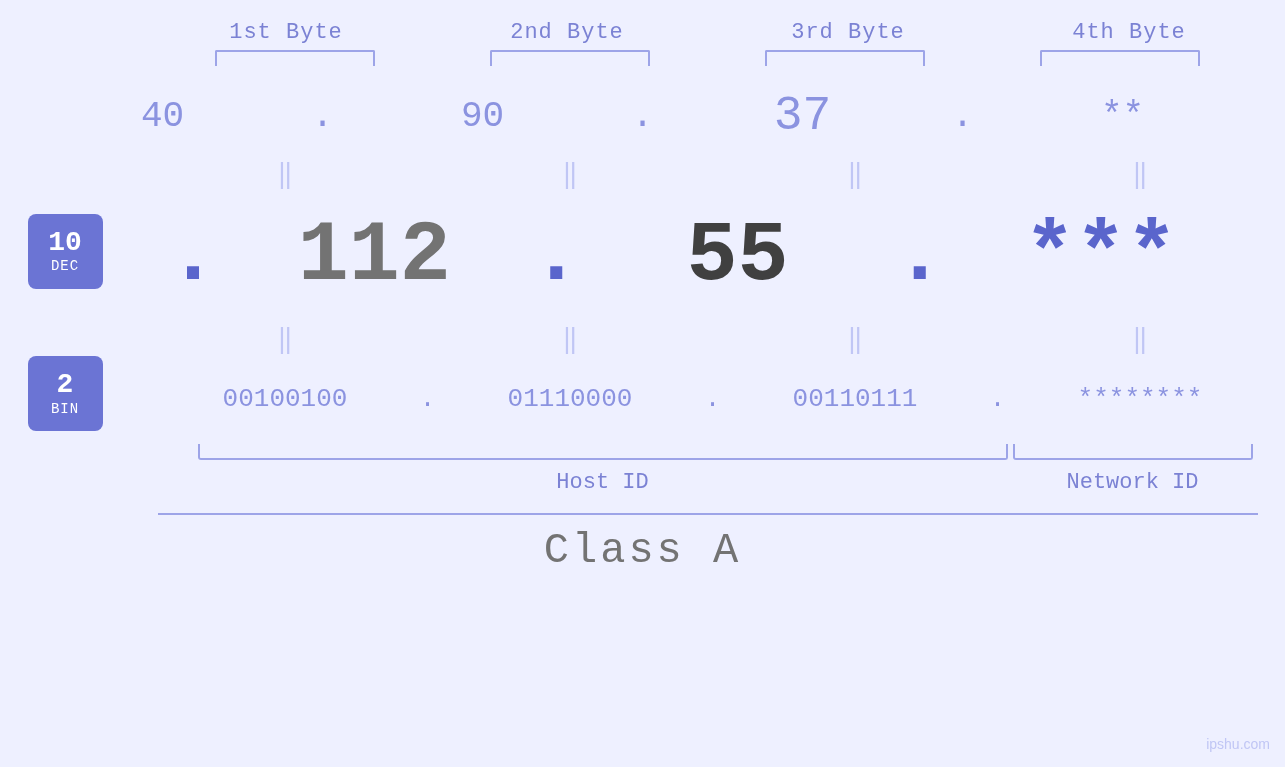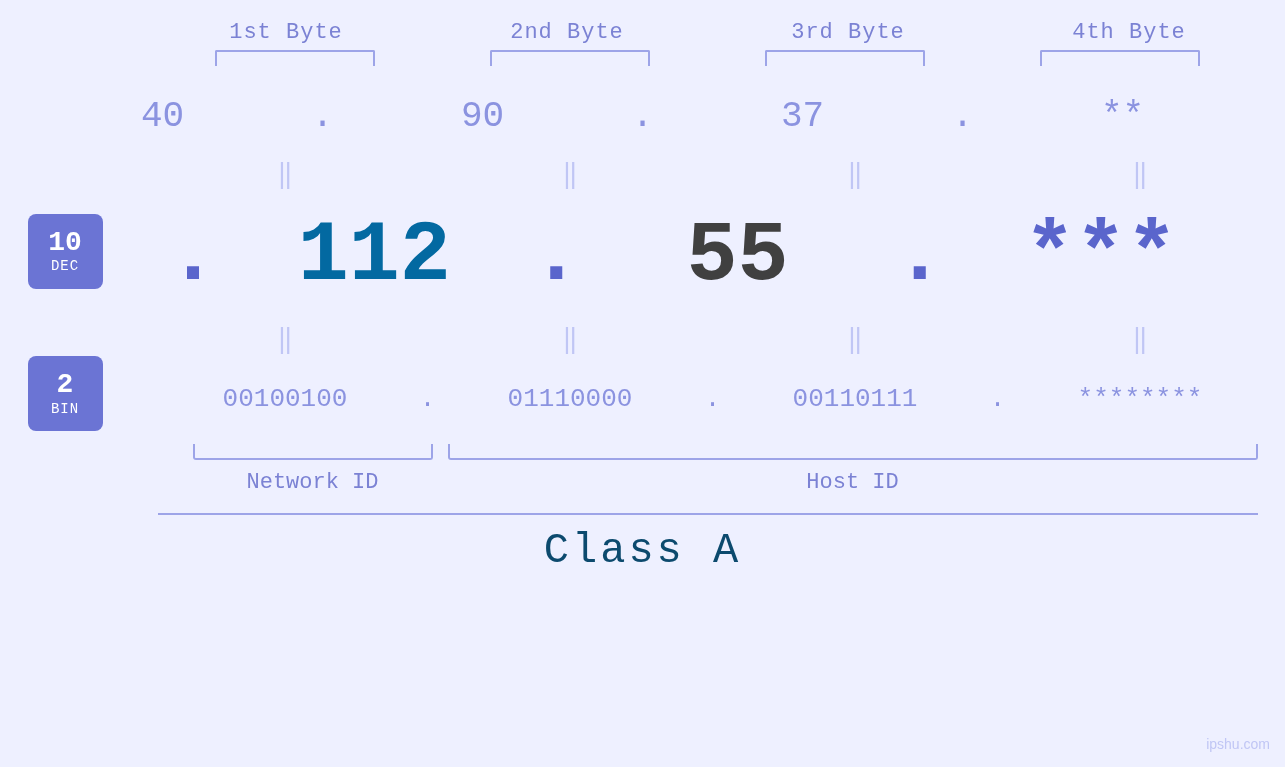--- a/index.html
+++ b/index.html
@@ -130,21 +130,21 @@
       <div class="bracket"></div>
     </div>
   </div>
 
   <div class="full-row" style="height:70px;">
     <div class="values-row">
       <div class="v-cell"><span style="font-size:36px; color:#8b93e0;">40</span></div>
       <div class="v-dot"><span style="font-size:36px; color:#8b93e0;">.</span></div>
       <div class="v-cell"><span style="font-size:36px; color:#8b93e0;">90</span></div>
       <div class="v-dot"><span style="font-size:36px; color:#8b93e0;">.</span></div>
-      <div class="v-cell"><span style="font-size:36px; color:#8b93e0;">37</span></div>
+      <div class="v-cell"><span style="font-size:48px; color:#8b93e0;">37</span></div>
       <div class="v-dot"><span style="font-size:36px; color:#8b93e0;">.</span></div>
       <div class="v-cell"><span style="font-size:36px; color:#8b93e0;">**</span></div>
     </div>
   </div>
 
   <div class="full-row" style="height:45px;">
     <div class="badge-spacer"></div>
     <div class="values-row">
       <div class="v-cell"><span style="font-size:26px; color:#c0c6f5;">‖</span></div>
       <div class="v-dot"></div>
@@ -158,21 +158,21 @@
 
   <div class="full-row" style="height:120px;">
     <div class="badge-spacer">
       <div class="badge">
         <span class="badge-number">10</span>
         <span class="badge-label">DEC</span>
       </div>
     </div>
     <div class="values-row">
       <div class="v-dot"><span style="font-size:85px; color:#5a65cc; font-weight:bold;">.</span></div>
-      <div class="v-cell"><span style="font-size:85px; color:#0369a1; font-weight:bold;">112</span></div>
+      <div class="v-cell"><span style="font-size:85px; color:#737373; font-weight:bold;">112</span></div>
       <div class="v-dot"><span style="font-size:85px; color:#5a65cc; font-weight:bold;">.</span></div>
       <div class="v-cell"><span style="font-size:85px; color:#404040; font-weight:bold;">55</span></div>
       <div class="v-dot"><span style="font-size:85px; color:#5a65cc; font-weight:bold;">.</span></div>
       <div class="v-cell"><span style="font-size:85px; color:#5a65cc; font-weight:bold;">***</span></div>
     </div>
   </div>
 
   <div class="full-row" style="height:45px;">
     <div class="badge-spacer"></div>
     <div class="values-row">
@@ -200,31 +200,31 @@
       <div class="v-dot"><span style="font-size:26px; color:#8b93e0;">.</span></div>
       <div class="v-cell"><span style="font-size:26px; color:#8b93e0;">00110111</span></div>
       <div class="v-dot"><span style="font-size:26px; color:#8b93e0;">.</span></div>
       <div class="v-cell"><span style="font-size:26px; color:#8b93e0;">********</span></div>
     </div>
   </div>
 
   <div style="display:flex; width:1230px; margin-top:8px; align-items:flex-start;">
     <div style="width:140px; margin-right:20px;"></div>
 
+    <div style="display:flex; flex-direction:column; align-items:center; flex:1; margin-left:10px;">
+      <div style="width:100%; height:16px; border:2px solid #9da4e8; border-top:none; border-radius:0 0 3px 3px;"></div>
+      <div style="margin-top:10px; color:#7b82d4; font-size:22px; font-family:'Courier New',Courier,monospace;">Host ID</div>
+    </div>
+
     <div style="display:flex; flex-direction:column; align-items:center; width:250px;">
       <div style="width:240px; height:16px; border:2px solid #9da4e8; border-top:none; border-radius:0 0 3px 3px;"></div>
       <div style="margin-top:10px; color:#7b82d4; font-size:22px; font-family:'Courier New',Courier,monospace;">Network ID</div>
     </div>
-
-    <div style="display:flex; flex-direction:column; align-items:center; flex:1; margin-left:10px;">
-      <div style="width:100%; height:16px; border:2px solid #9da4e8; border-top:none; border-radius:0 0 3px 3px;"></div>
-      <div style="margin-top:10px; color:#7b82d4; font-size:22px; font-family:'Courier New',Courier,monospace;">Host ID</div>
-    </div>
   </div>
 
   <div style="display:flex; flex-direction:column; align-items:center; width:1230px; margin-top:18px;">
     <div style="width:1100px; height:2px; background:#9da4e8; margin-left:130px;"></div>
-    <div style="margin-top:12px; font-size:42px; color:#0c4a6e; font-family:'Courier New',Courier,monospace; letter-spacing:3px;">Class A</div>
+    <div style="margin-top:12px; font-size:42px; color:#737373; font-family:'Courier New',Courier,monospace; letter-spacing:3px;">Class A</div>
   </div>
 
 </div>
 
 <div class="watermark">ipshu.com</div>
 
 </body></html>

